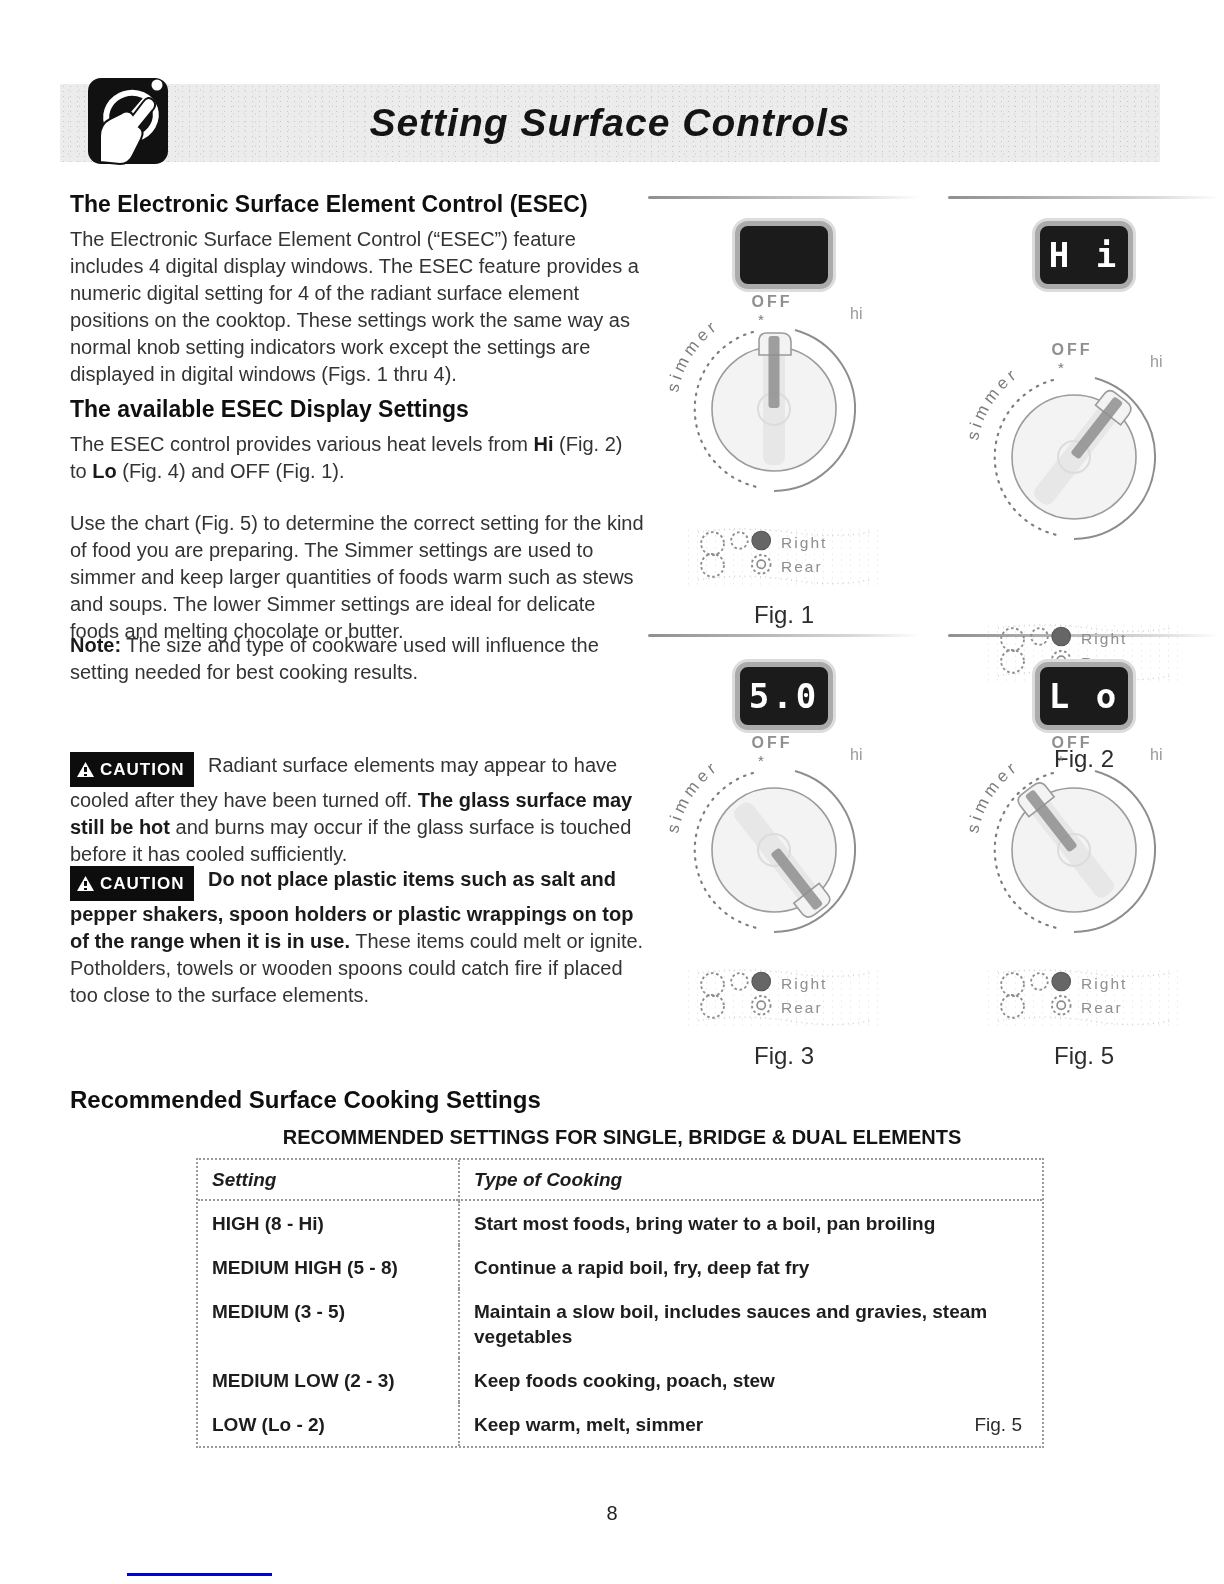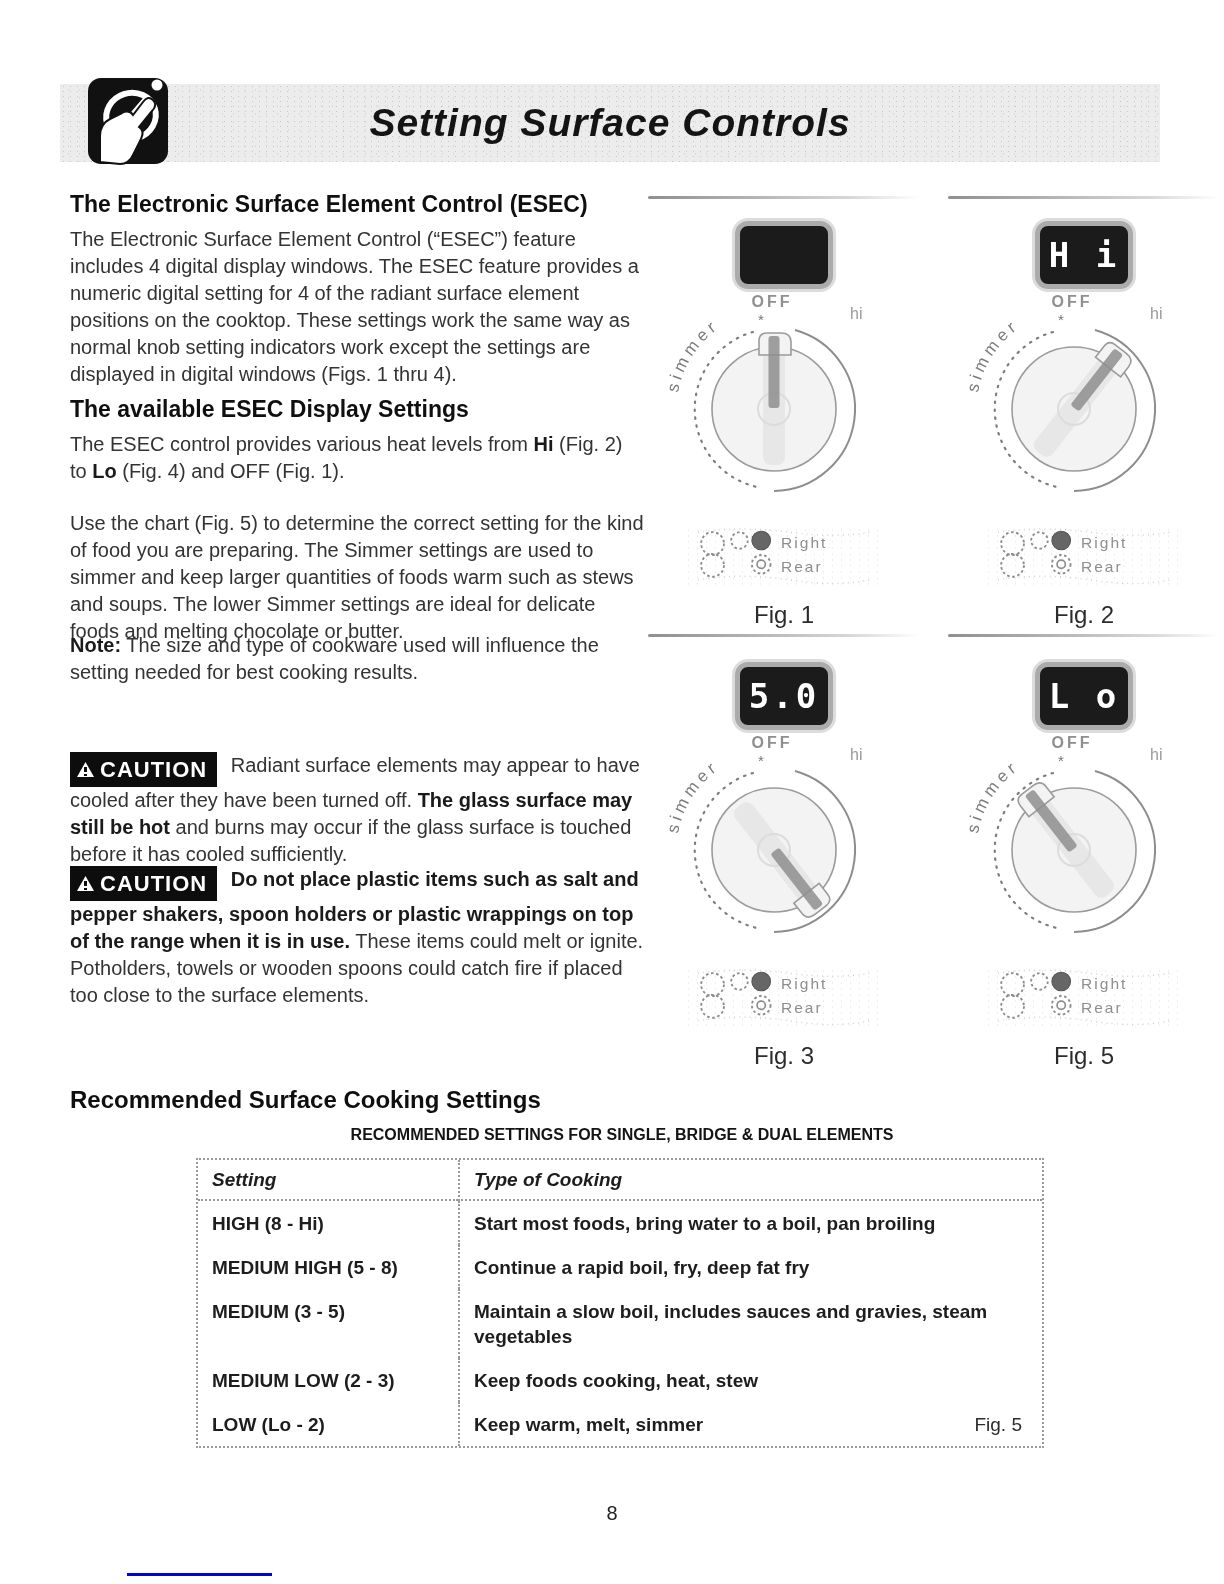--- a/index.html
+++ b/index.html
@@ -15,21 +15,21 @@
   .header-title{width:100%;text-align:center;line-height:78px;font-size:39px;
     font-weight:bold;font-style:italic;color:#141414;letter-spacing:1px;}
   .header-icon{left:86px;top:74px;width:86px;height:96px;}
 
   
   .col{left:70px;width:574px;font-size:20px;line-height:27px;color:#333;}
   .h2{left:70px;width:600px;font-size:23px;font-weight:bold;color:#0f0f0f;}
   .b{font-weight:bold;color:#1a1a1a;}
 
   .caution-badge{display:inline-flex;align-items:center;gap:6px;background:#0d0d0d;
-    color:#fff;font-weight:bold;font-size:22px;letter-spacing:1px;
+    color:#fff;font-weight:bold;font-size:17px;letter-spacing:1px;
     padding:4px 10px 4px 7px;margin-right:8px;vertical-align:-5px;}
   .tri-wrap{position:relative;display:inline-block;width:17px;height:15px;}
   .tri{position:absolute;left:0;top:0;width:17px;height:15px;background:#fff;
     clip-path:polygon(50% 0,100% 100%,0 100%);}
   .bang{position:absolute;left:7.2px;top:4.5px;width:2.8px;height:5.5px;background:#0d0d0d;}
   .dot{position:absolute;left:7.2px;top:11.5px;width:2.8px;height:2.2px;background:#0d0d0d;}
 
   
   .fp{width:272px;display:flex;flex-direction:column;align-items:center;}
   .scratchline{height:3px;border-radius:2px;
@@ -41,21 +41,21 @@
   .knob-svg{margin-top:2px;}
   .ind-svg{margin-top:24px;}
   .ind-wrap{margin-top:24px;
     background-image:radial-gradient(#dedede 0.7px,transparent 0.8px);
     background-size:9px 6px;}
   .figcap{margin-top:12px;font-size:24px;color:#2c2c2c;}
 
   
   .cook-h{left:70px;top:1086px;font-size:24px;font-weight:bold;color:#0f0f0f;}
   .table-title{left:132px;top:1126px;width:980px;text-align:center;
-    font-size:16px;font-weight:bold;color:#141414;}
+    font-size:20px;font-weight:bold;color:#141414;}
   .settings-table{left:196px;top:1158px;width:848px;border-collapse:separate;
     border-spacing:0;border:2px dotted #9a9a9a;font-size:19px;}
   .settings-table th{font-style:italic;font-weight:bold;text-align:left;
     padding:9px 14px 8px 14px;color:#1d1d1d;border-bottom:2px dotted #9a9a9a;}
   .settings-table td{font-weight:bold;color:#1d1d1d;text-align:left;
     padding:10px 14px 9px 14px;vertical-align:top;line-height:25px;}
   .settings-table .c1{width:232px;}
   .settings-table .c2{border-left:2px dotted #9a9a9a;}
   .lastcell{display:flex;justify-content:space-between;align-items:flex-end;}
   .fig5{font-weight:normal;color:#2c2c2c;padding-right:6px;}
@@ -144,21 +144,21 @@
         <circle cx="63" cy="13" r="9" fill="#666" stroke="#555" stroke-width="1"></circle>
         <circle cx="63" cy="36" r="9" fill="none" stroke="#8c8c8c" stroke-width="1.8" stroke-dasharray="2.5 2.5"></circle>
         <circle cx="63" cy="36" r="4" fill="none" stroke="#8c8c8c" stroke-width="1.6"></circle>
         <text x="82" y="20" font-size="15" letter-spacing="2" fill="#8e8e8e">Right</text>
         <text x="82" y="43" font-size="15" letter-spacing="2" fill="#8e8e8e">Rear</text>
       </svg>
     </div>
     <div class="figcap">Fig. 1</div>
   </div>
 
-  <div class="abs fp" style="left:948px;top:199px;">
+  <div class="abs fp" style="left:948px;top:199px;gap:48px;">
     <div class="disp">H i</div>
     <svg class="knob-svg" width="240" height="212" viewBox="0 0 240 212">
       <text x="108" y="16" font-size="16" font-weight="bold" letter-spacing="3" fill="#8f8f8f" text-anchor="middle">OFF</text>
       <text x="186" y="28" font-size="16" fill="#9a9a9a">hi</text>
       <text x="94" y="34" font-size="15" fill="#777">*</text>
       <path d="M 89 41 A 80 80 0 0 0 93 196" fill="none" stroke="#7d7d7d" stroke-width="2.2" stroke-dasharray="1.5 6.5" stroke-linecap="round"></path>
       <path d="M 131 39 A 82 82 0 0 1 110 200" fill="none" stroke="#8d8d8d" stroke-width="2"></path>
       <defs>
           <path id="simpath1" d="M 13 110 A 97 97 0 0 1 101 21" fill="none"></path>
         </defs>
@@ -280,21 +280,21 @@
       <tr>
         <td class="c1">MEDIUM HIGH (5 - 8)</td>
         <td class="c2">Continue a rapid boil, fry, deep fat fry</td>
       </tr>
       <tr>
         <td class="c1">MEDIUM (3 - 5)</td>
         <td class="c2">Maintain a slow boil, includes sauces and gravies, steam vegetables</td>
       </tr>
       <tr>
         <td class="c1">MEDIUM LOW (2 - 3)</td>
-        <td class="c2">Keep foods cooking, heat, stew</td>
+        <td class="c2">Keep foods cooking, poach, stew</td>
       </tr>
       <tr>
         <td class="c1">LOW (Lo - 2)</td>
         <td class="c2">
           <div class="lastcell">
             <span>Keep warm, melt, simmer</span>
             <span class="fig5">Fig. 5</span>
           </div>
         </td>
       </tr>

